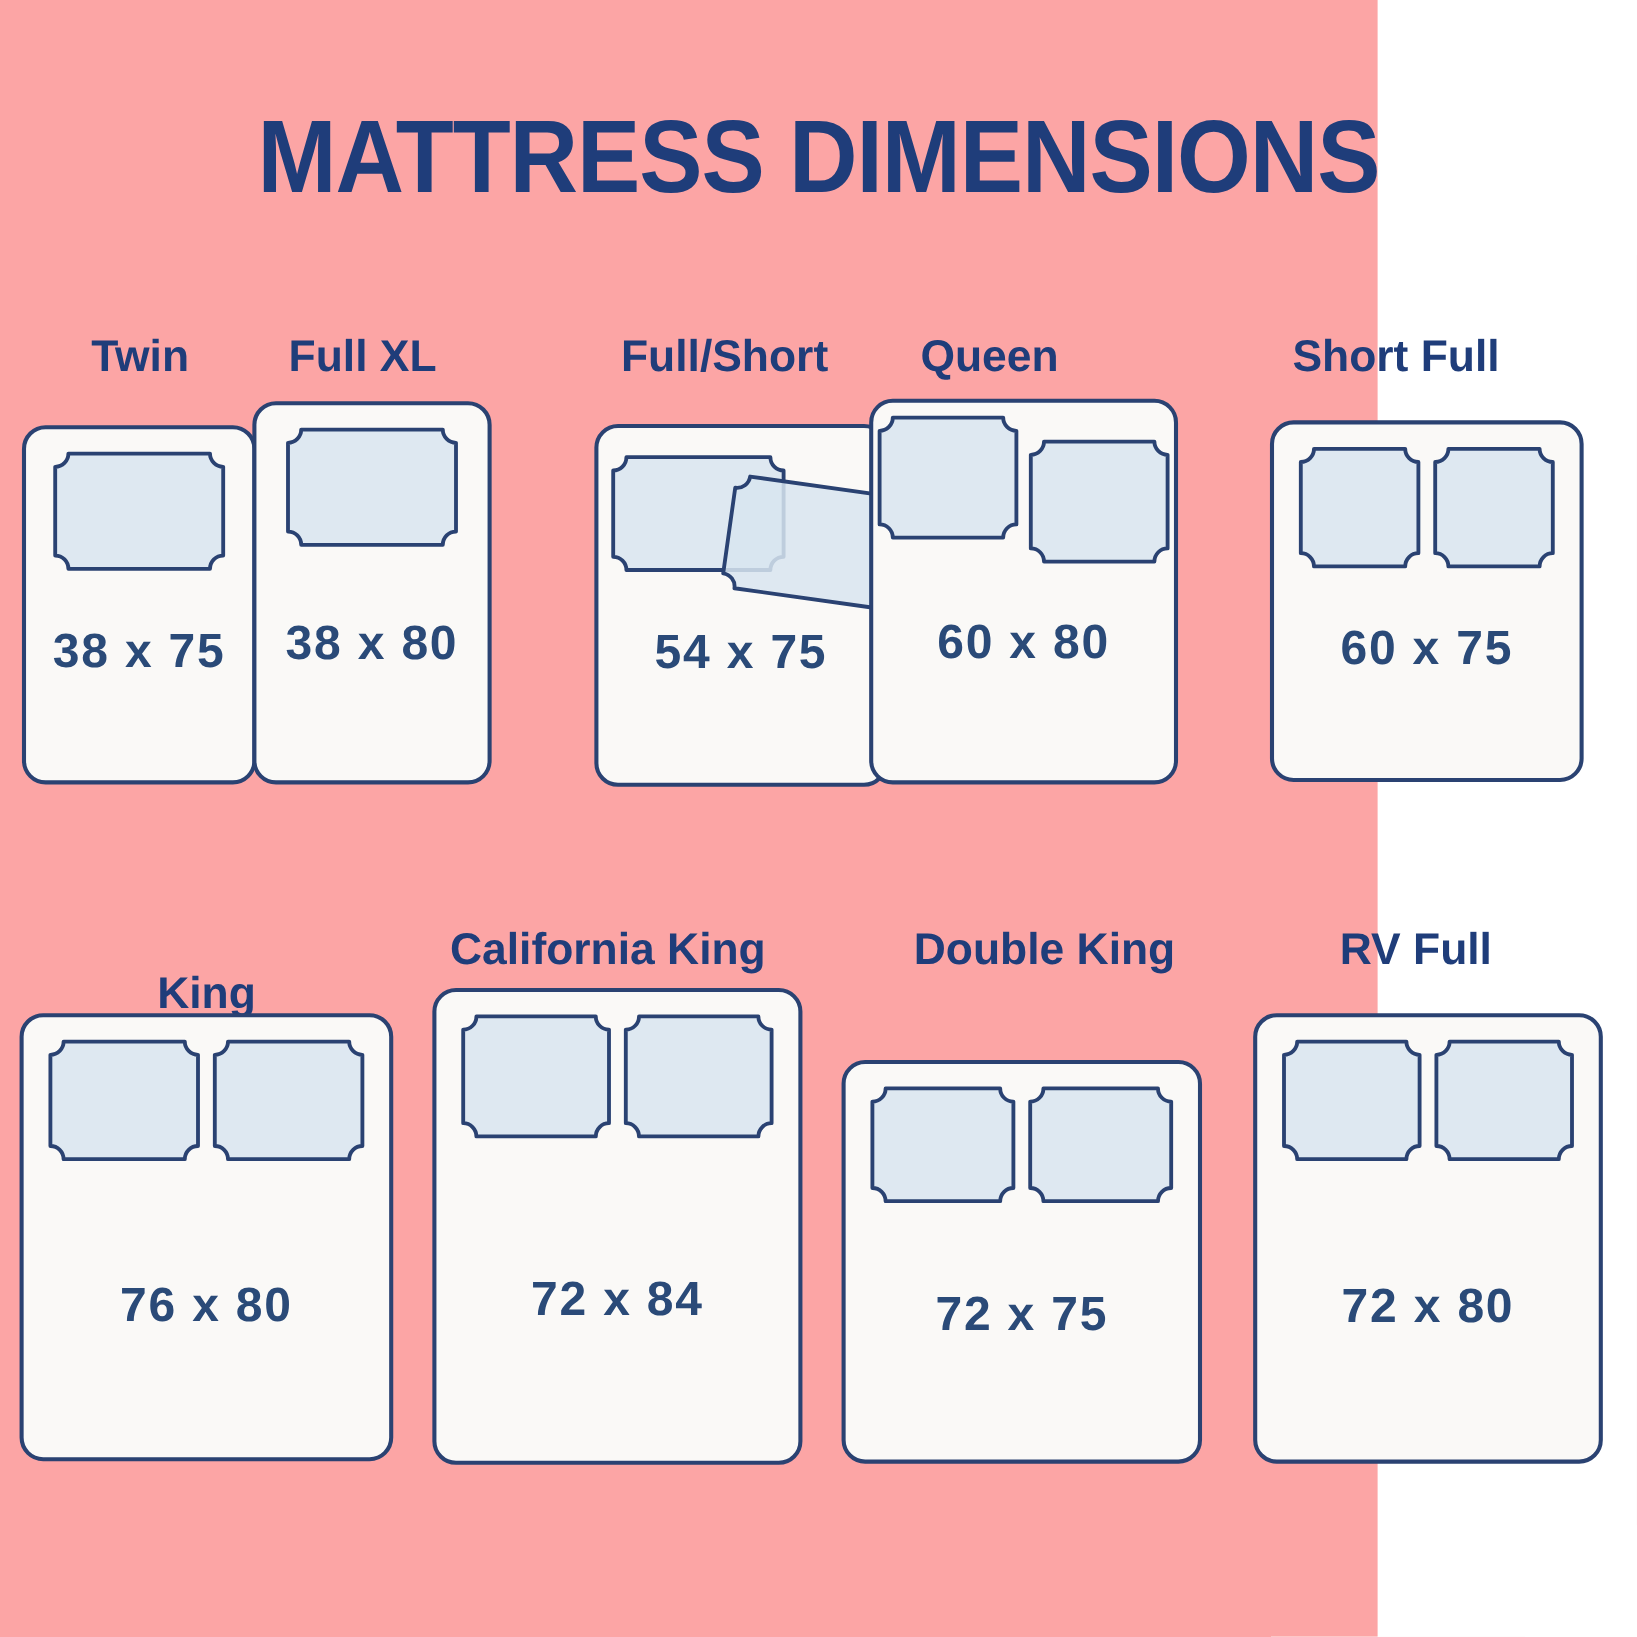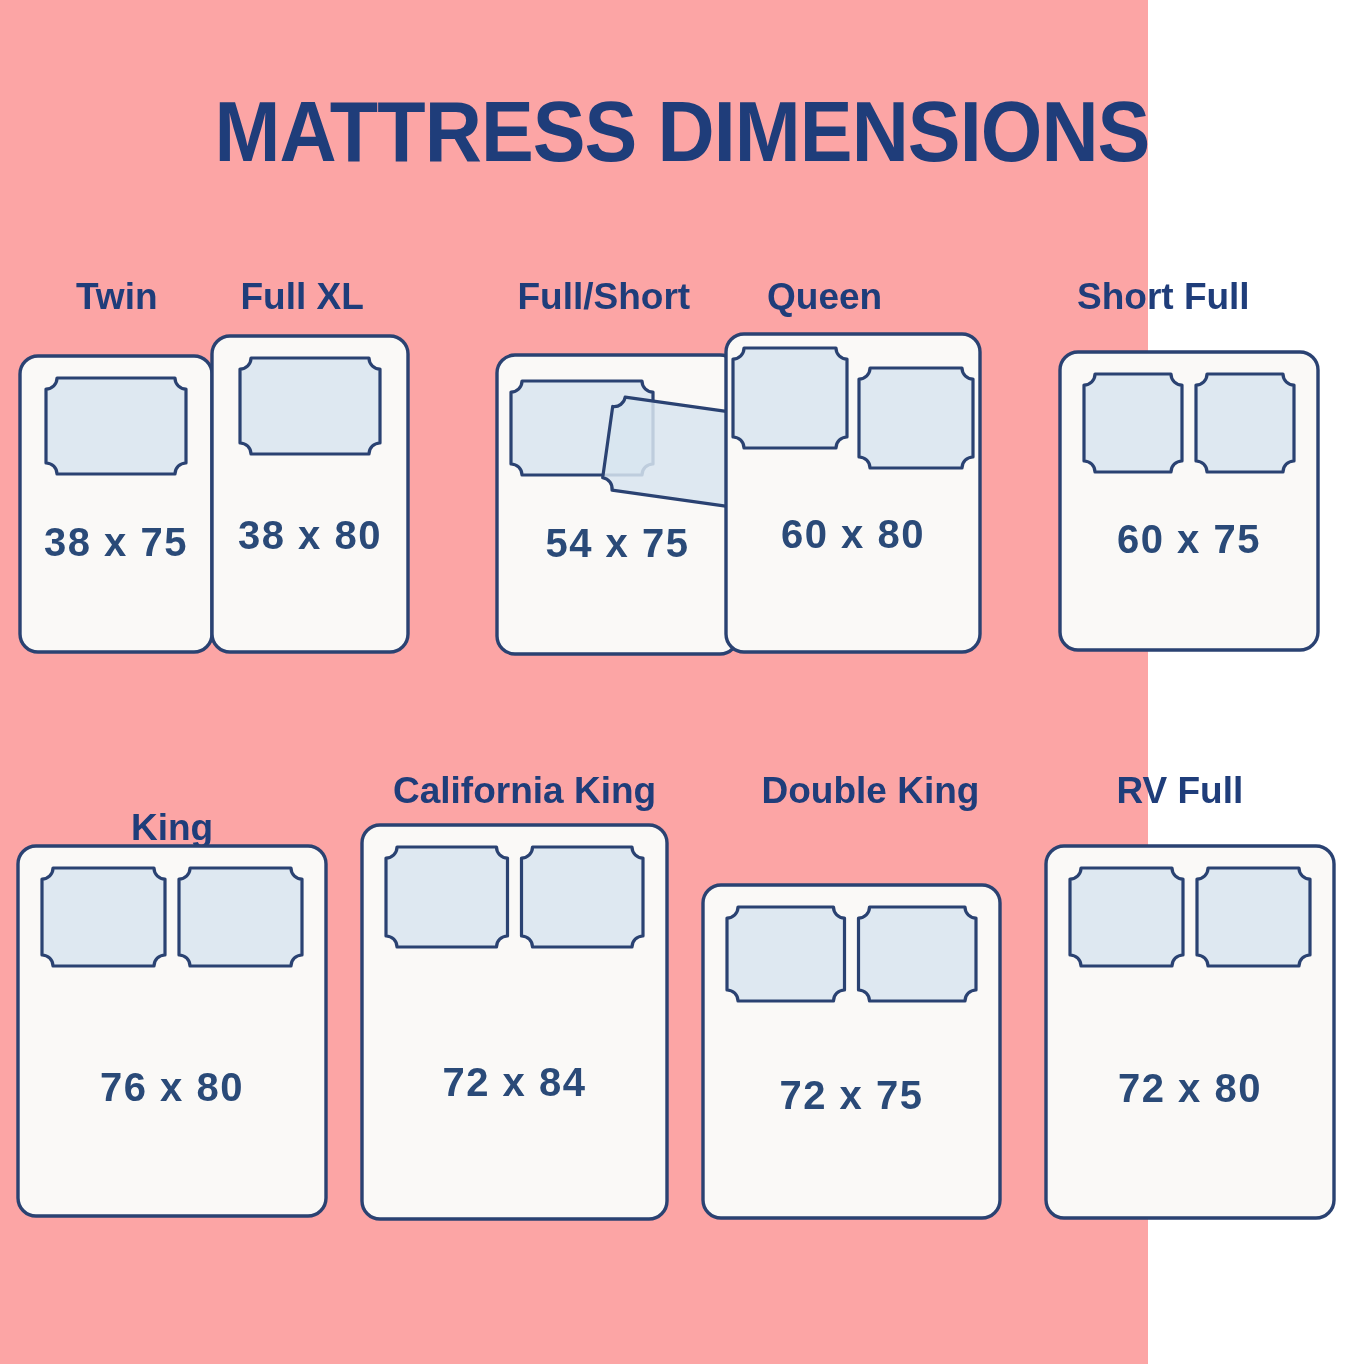--- a/index.html
+++ b/index.html
@@ -118,21 +118,21 @@
       <svg class="bed-svg" width="336" height="398" viewBox="0 0 336 398" style="left: 4px; top: 832px;">
         <rect x="14" y="14" width="308" height="370" rx="18" ry="18" fill="#faf9f7" stroke="#2a4272" stroke-width="3.4"></rect>
         <g transform="translate(38,36)">
           <path d="M 11 0 L 112 0 A 11 11 0 0 0 123 11 L 123 87 A 11 11 0 0 0 112 98 L 11 98 A 11 11 0 0 0 0 87 L 0 11 A 11 11 0 0 0 11 0 Z" fill="#d8e5f0" fill-opacity="0.85" stroke="#2a4272" stroke-width="3.2" stroke-linejoin="round"></path>
         </g>
         <g transform="translate(175,36)">
           <path d="M 11 0 L 112 0 A 11 11 0 0 0 123 11 L 123 87 A 11 11 0 0 0 112 98 L 11 98 A 11 11 0 0 0 0 87 L 0 11 A 11 11 0 0 0 11 0 Z" fill="#d8e5f0" fill-opacity="0.85" stroke="#2a4272" stroke-width="3.2" stroke-linejoin="round"></path>
         </g>
         <text x="168" y="258.20000000000005" text-anchor="middle" dominant-baseline="middle" class="dim-text">76 x 80</text>
       </svg>
-      <div class="bed-label" style="left: 393px; top: 772px; width: auto;">California King</div>
+      <div class="bed-label" style="left: 375px; top: 772px; width: auto;">California King</div>
       <svg class="bed-svg" width="333" height="422" viewBox="0 0 333 422" style="left: 348px; top: 811px;">
         <rect x="14" y="14" width="305" height="394" rx="18" ry="18" fill="#faf9f7" stroke="#2a4272" stroke-width="3.4"></rect>
         <g transform="translate(38,36)">
           <path d="M 11 0 L 110.5 0 A 11 11 0 0 0 121.5 11 L 121.5 89 A 11 11 0 0 0 110.5 100 L 11 100 A 11 11 0 0 0 0 89 L 0 11 A 11 11 0 0 0 11 0 Z" fill="#d8e5f0" fill-opacity="0.85" stroke="#2a4272" stroke-width="3.2" stroke-linejoin="round"></path>
         </g>
         <g transform="translate(173.5,36)">
           <path d="M 11 0 L 110.5 0 A 11 11 0 0 0 121.5 11 L 121.5 89 A 11 11 0 0 0 110.5 100 L 11 100 A 11 11 0 0 0 0 89 L 0 11 A 11 11 0 0 0 11 0 Z" fill="#d8e5f0" fill-opacity="0.85" stroke="#2a4272" stroke-width="3.2" stroke-linejoin="round"></path>
         </g>
         <text x="166.5" y="274.04" text-anchor="middle" dominant-baseline="middle" class="dim-text">72 x 84</text>
       </svg>

